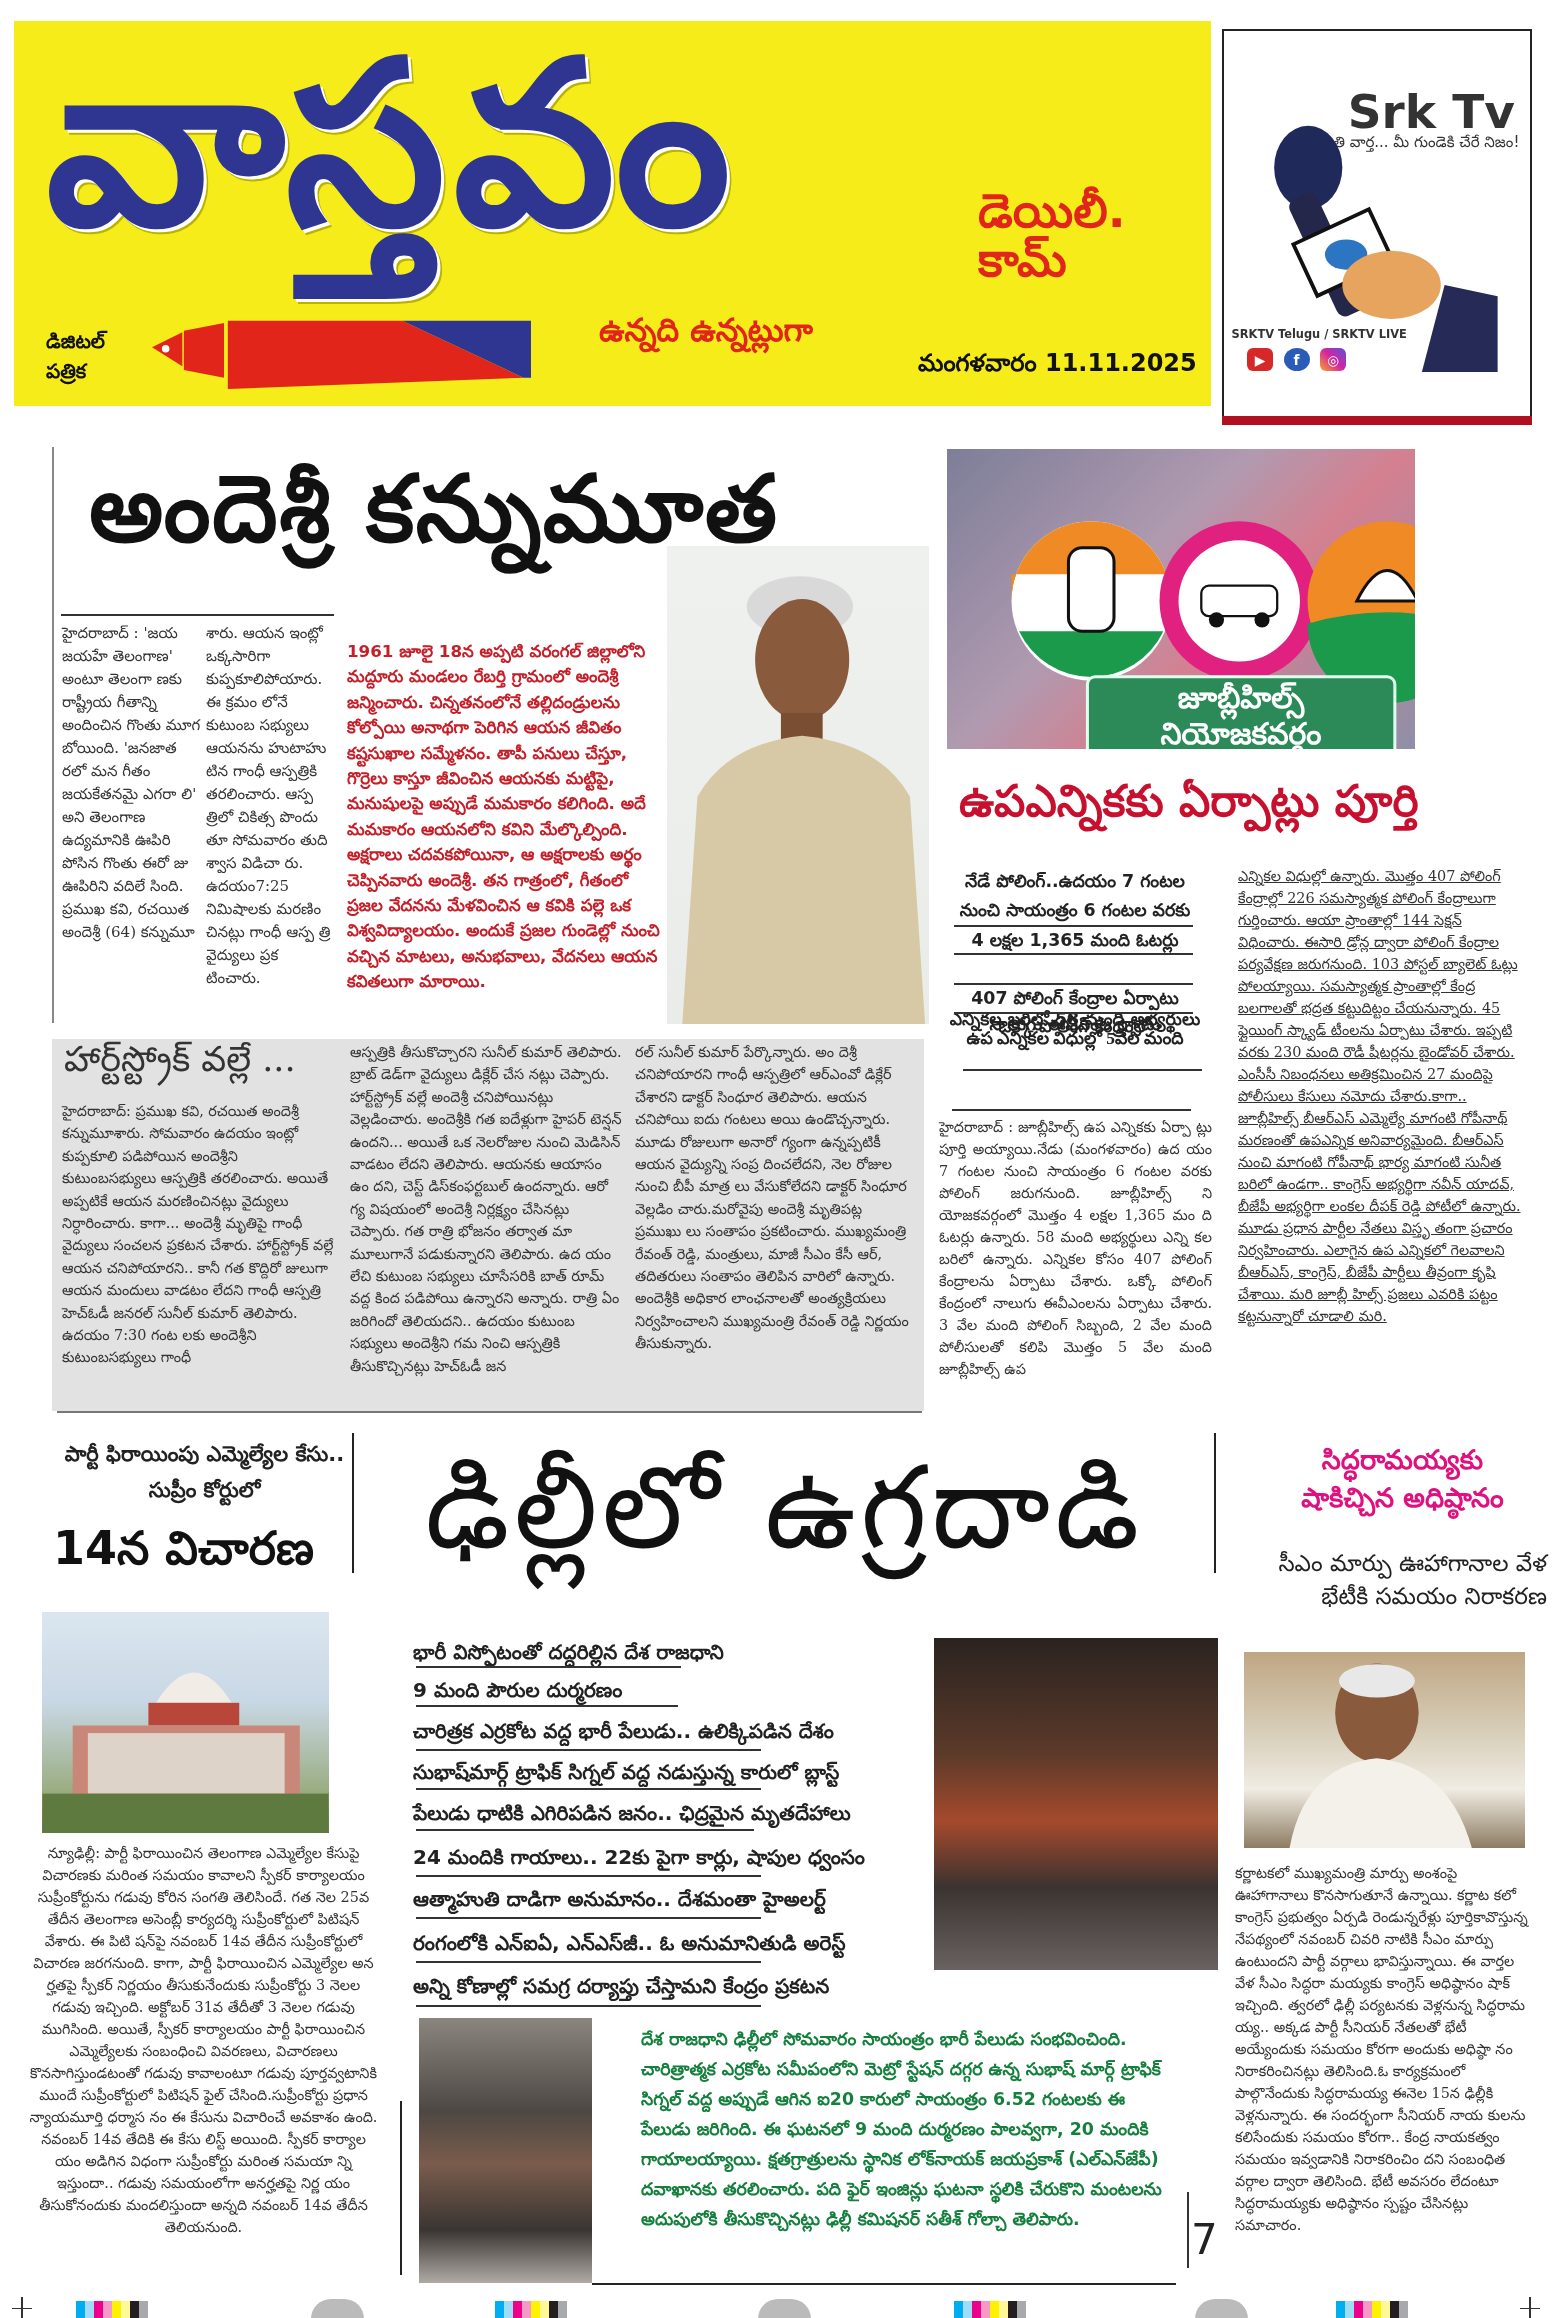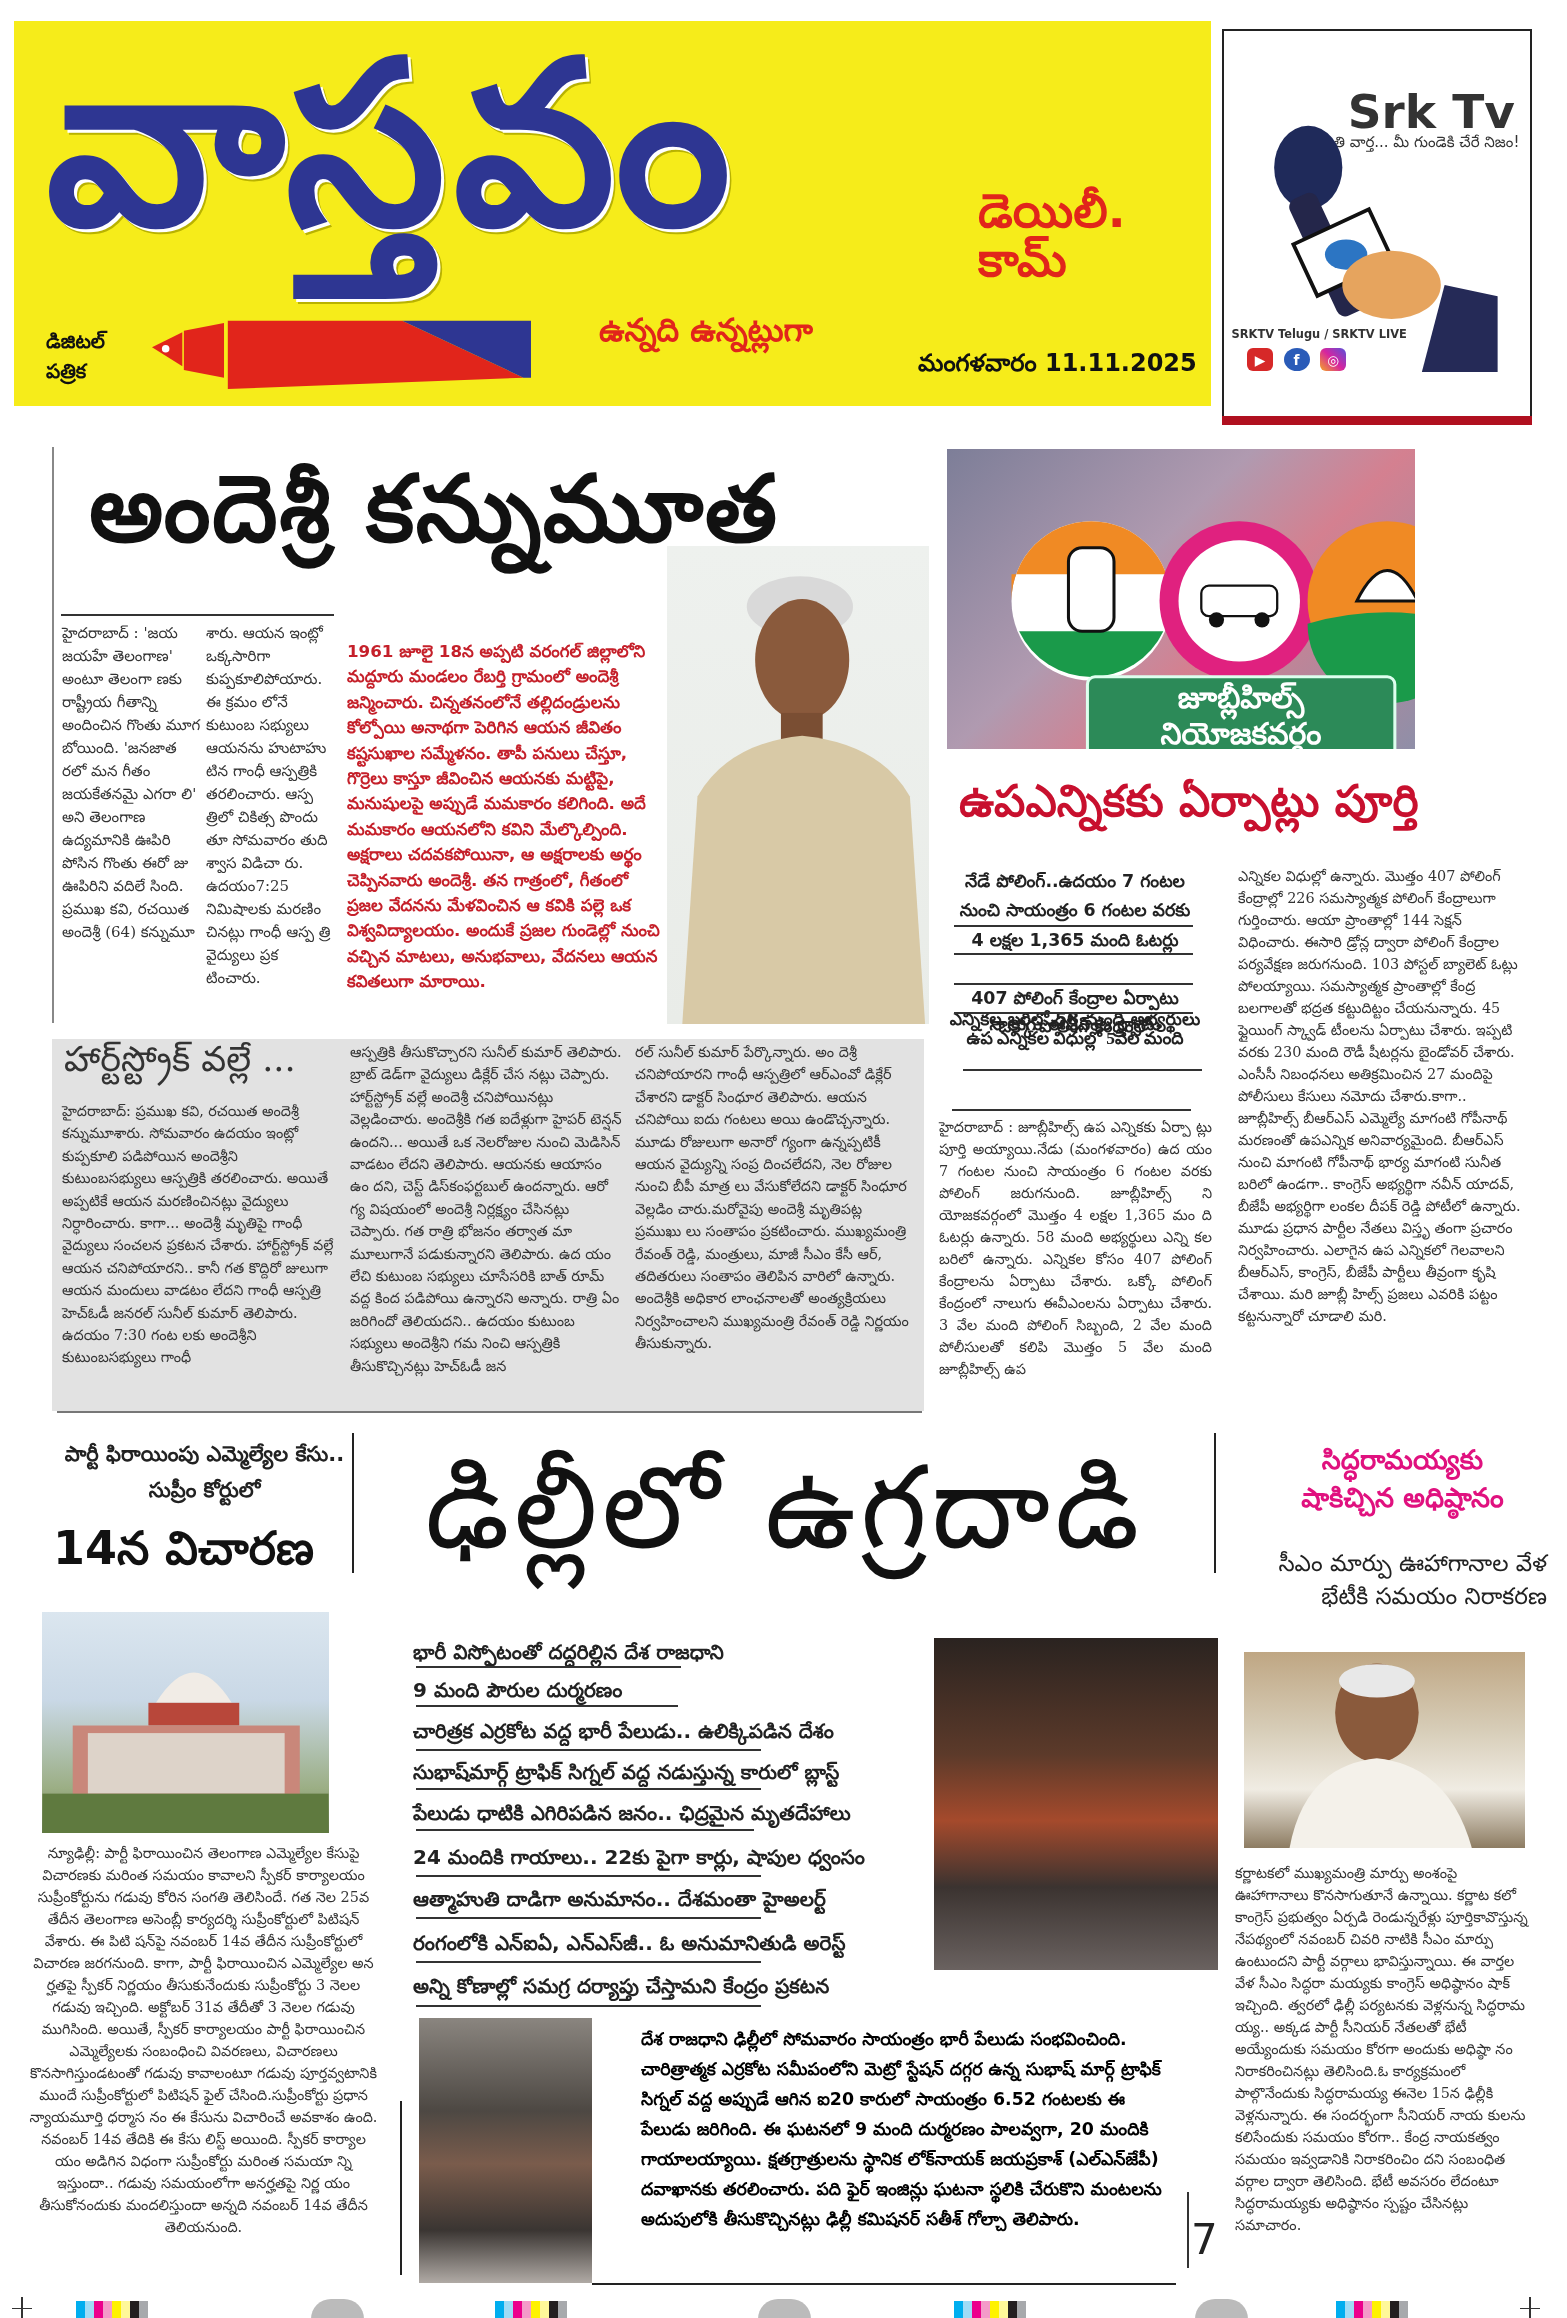--- a/index.html
+++ b/index.html
@@ -43,37 +43,37 @@
   #heart-c2 { left: 350px; top: 1041px; width: 273px; font-size: 14.4px; line-height: 22.4px; }
   #heart-c3 { left: 635px; top: 1041px; width: 277px; font-size: 14.4px; line-height: 22.4px; }
   #heart-bottom-rule { left: 57px; top: 1411px; width: 865px; height: 2.3px; background: #777; }
 
   
   #jh-image { left: 947px; top: 449px; width: 468px; height: 300px; background: linear-gradient(135deg,#7d7e98 0%,#b09ab0 40%,#d48090 60%,#8f8fa8 100%); overflow: hidden; }
   #jh-headline { left: 959px; top: 775px; font-size: 44px; font-weight: bold; color: #c8102e; }
   .jh-line { position: absolute; left: 944px; width: 262px; text-align: center; font-size: 17.4px; font-weight: bold; color: #222; }
   .jh-rule { position: absolute; height: 1.5px; background: #333; }
   #jh-c1 { left: 939px; top: 1045px; width: 273px; font-size: 14.4px; line-height: 22px; text-align: justify; }
-  #jh-c2 { left: 1238px; top: 865px; width: 288px; font-size: 14.4px; line-height: 22px; }
+  #jh-c2 { left: 1238px; top: 865px; width: 288px; font-size: 14.4px; line-height: 22px; text-decoration: underline; }
 
   
   #sc-kicker { left: 30px; top: 1437px; width: 349px; text-align: center; font-size: 21px; font-weight: bold; color: #222; line-height: 1.7; }
   #sc-headline { left: 53px; top: 1521px; font-size: 46px; font-weight: bold; color: #111; }
   #vdivider-a { left: 352px; top: 1433px; width: 1.5px; height: 140px; background: #222; }
   #vdivider-b { left: 1214px; top: 1433px; width: 1.5px; height: 140px; background: #222; }
   #delhi-head { left: 425px; top: 1441px; font-size: 114px; color: #111; letter-spacing: 4.6px; }
   #sc-photo { left: 42px; top: 1612px; width: 287px; height: 221px; background: linear-gradient(180deg,#dbe6ef 0%,#c9d8e6 40%,#9bae84 80%,#6b7a53 100%); overflow: hidden; }
   #sc-body { left: 29px; top: 1842px; width: 349px; font-size: 14.4px; line-height: 22px; text-align: center; }
   #sc-vrule { left: 400px; top: 2101px; width: 1.5px; height: 174px; background: #222; }
 
   .delhi-line { position: absolute; left: 413px; font-size: 20px; font-weight: bold; color: #222; }
   .delhi-rule { position: absolute; left: 416px; height: 1.5px; background: #333; }
   #blast-photo1 { left: 934px; top: 1638px; width: 284px; height: 332px; background: linear-gradient(180deg,#2a2320 0%,#5c3a2a 35%,#a54a2c 55%,#3b3330 75%,#6a6260 100%); overflow: hidden; }
   #blast-photo2 { left: 419px; top: 2018px; width: 173px; height: 265px; background: linear-gradient(180deg,#8a857f 0%,#4d4843 35%,#7a5c4c 55%,#3a3532 80%,#b0aaa5 100%); }
-  #blast-red { left: 641px; top: 2024px; width: 531px; font-size: 17.4px; line-height: 30px; color: #000000; font-weight: bold; }
+  #blast-red { left: 641px; top: 2024px; width: 531px; font-size: 17.4px; line-height: 30px; color: #15803d; font-weight: bold; }
   #blast-rule { left: 592px; top: 2283px; width: 584px; height: 1.5px; background: #222; }
   #page-no { left: 1191px; top: 2215px; font-size: 42px; color: #222; }
   #page-no-rule { left: 1187px; top: 2192px; width: 1.5px; height: 76px; background: #333; }
 
   #sid-head { left: 1251px; top: 1441px; width: 303px; text-align: center; font-size: 27px; color: #e0117f; line-height: 1.4; font-weight: bold; }
   #sid-sub { left: 1244px; top: 1547px; width: 303px; text-align: right; font-size: 23px; color: #222; line-height: 1.45; }
   #sid-photo { left: 1244px; top: 1652px; width: 281px; height: 196px; background: linear-gradient(180deg,#bfa683 0%,#d7cdb8 40%,#f0ece3 70%,#8d7c62 100%); overflow: hidden; }
   #sid-body { left: 1235px; top: 1862px; width: 300px; font-size: 14.4px; line-height: 22px; }
 
   

